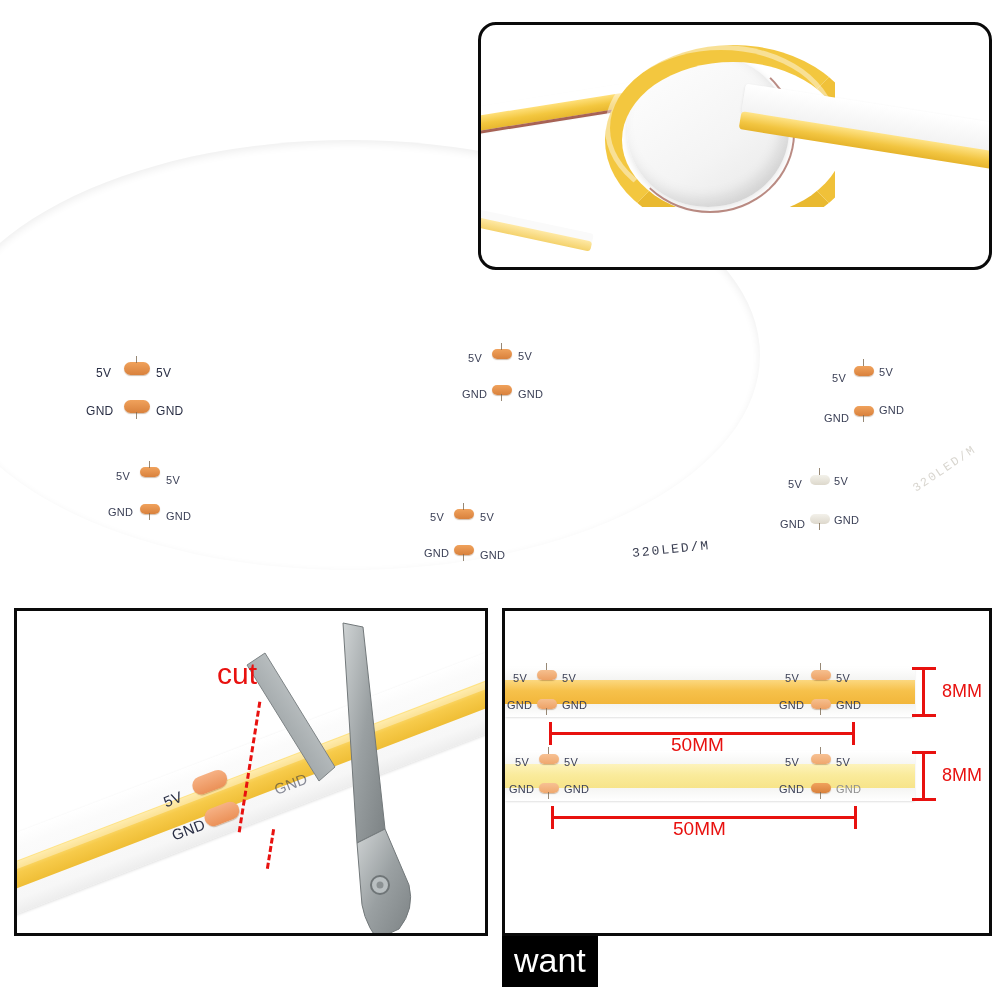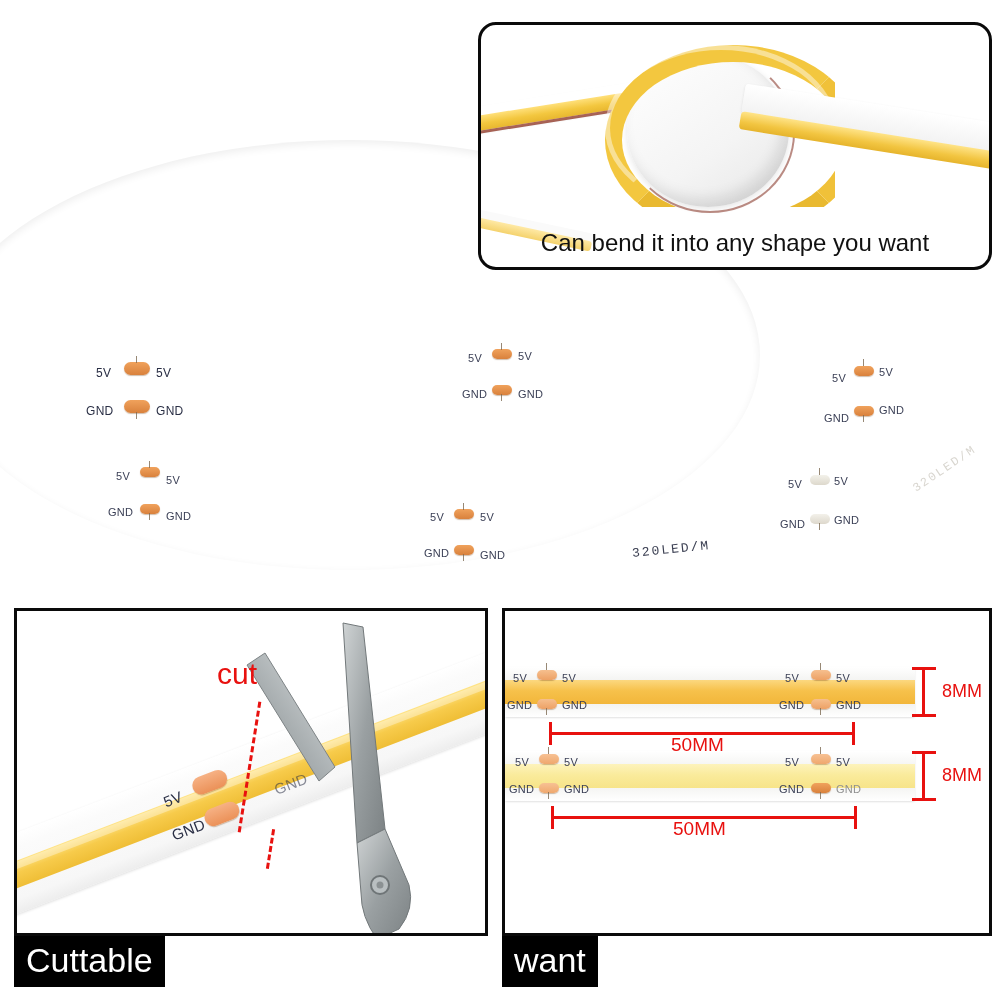--- a/index.html
+++ b/index.html
@@ -233,21 +233,20 @@
       <div style="position:absolute;left:0;top:28px;width:100%;height:18px;border-radius:4px;
                   background:linear-gradient(180deg,#ffe488,#f2c541 60%,#e6b42c);"></div>
     </div>
 
     <div class="abs" style="left:-10px;top:196px;width:120px;height:40px;transform:rotate(12deg);">
       <div style="position:absolute;left:0;top:0;width:100%;height:14px;background:#fafafa;border-radius:3px;"></div>
       <div style="position:absolute;left:0;top:8px;width:100%;height:10px;border-radius:3px;
                   background:linear-gradient(180deg,#ffe79b,#f3cd5c);opacity:.9;"></div>
     </div>
 
-    <div class="cap">Can bend it into any shape you want</div>
   </div>
 
   <div id="panelCut" class="panel abs">
 
     <div class="flatstrip" style="left:-20px;top:232px;width:540px;height:76px;transform:rotate(-21deg);">
       <div class="fs-white"></div>
       <div class="fs-glow" style="top:26px;width:100%;height:26px;
                   background:linear-gradient(180deg,#ffe487,#f7cb4b 45%,#efbe36 100%);"></div>
       <div class="fs-glow" style="top:27px;width:100%;height:7px;background:rgba(255,255,255,.35);"></div>
 
@@ -284,21 +283,20 @@
 
       <circle cx="141" cy="268" r="9" fill="#b9bfc1" stroke="#6f7577" stroke-width="2"></circle>
       <circle cx="141" cy="268" r="3.5" fill="#8b9193"></circle>
     </svg>
 
     <div class="cutline" style="left:231px;top:90px;height:132px;transform:rotate(9deg);"></div>
     <div class="cutline" style="left:252px;top:218px;height:40px;transform:rotate(9deg);"></div>
     <div class="cuttext" style="left:200px;top:46px;">cut</div>
   </div>
 
-  <div id="badgeCut" class="badge abs">Cuttable</div>
 
   <div id="panelSize" class="panel abs">
 
     <div class="sizestrip" style="left:0px;top:56px;width:410px;height:50px;">
       <div class="sizeglow" style="top:13px;height:24px;background:linear-gradient(180deg,#fcd87f,#f6c14b 45%,#f2b63a);"></div>
       <div class="sizeglow" style="top:0;height:13px;background:linear-gradient(180deg,#ffffff,#f4f4f2);"></div>
       <div class="sizeglow" style="top:37px;height:13px;background:linear-gradient(180deg,#f3f3f1,#ffffff);"></div>
 
       <span class="slabel sm" style="left:8px;top:5px;">5V</span>
       <span class="pad small" style="left:32px;top:3px;background:linear-gradient(180deg,#f6bf8e,#eda165);"></span>

